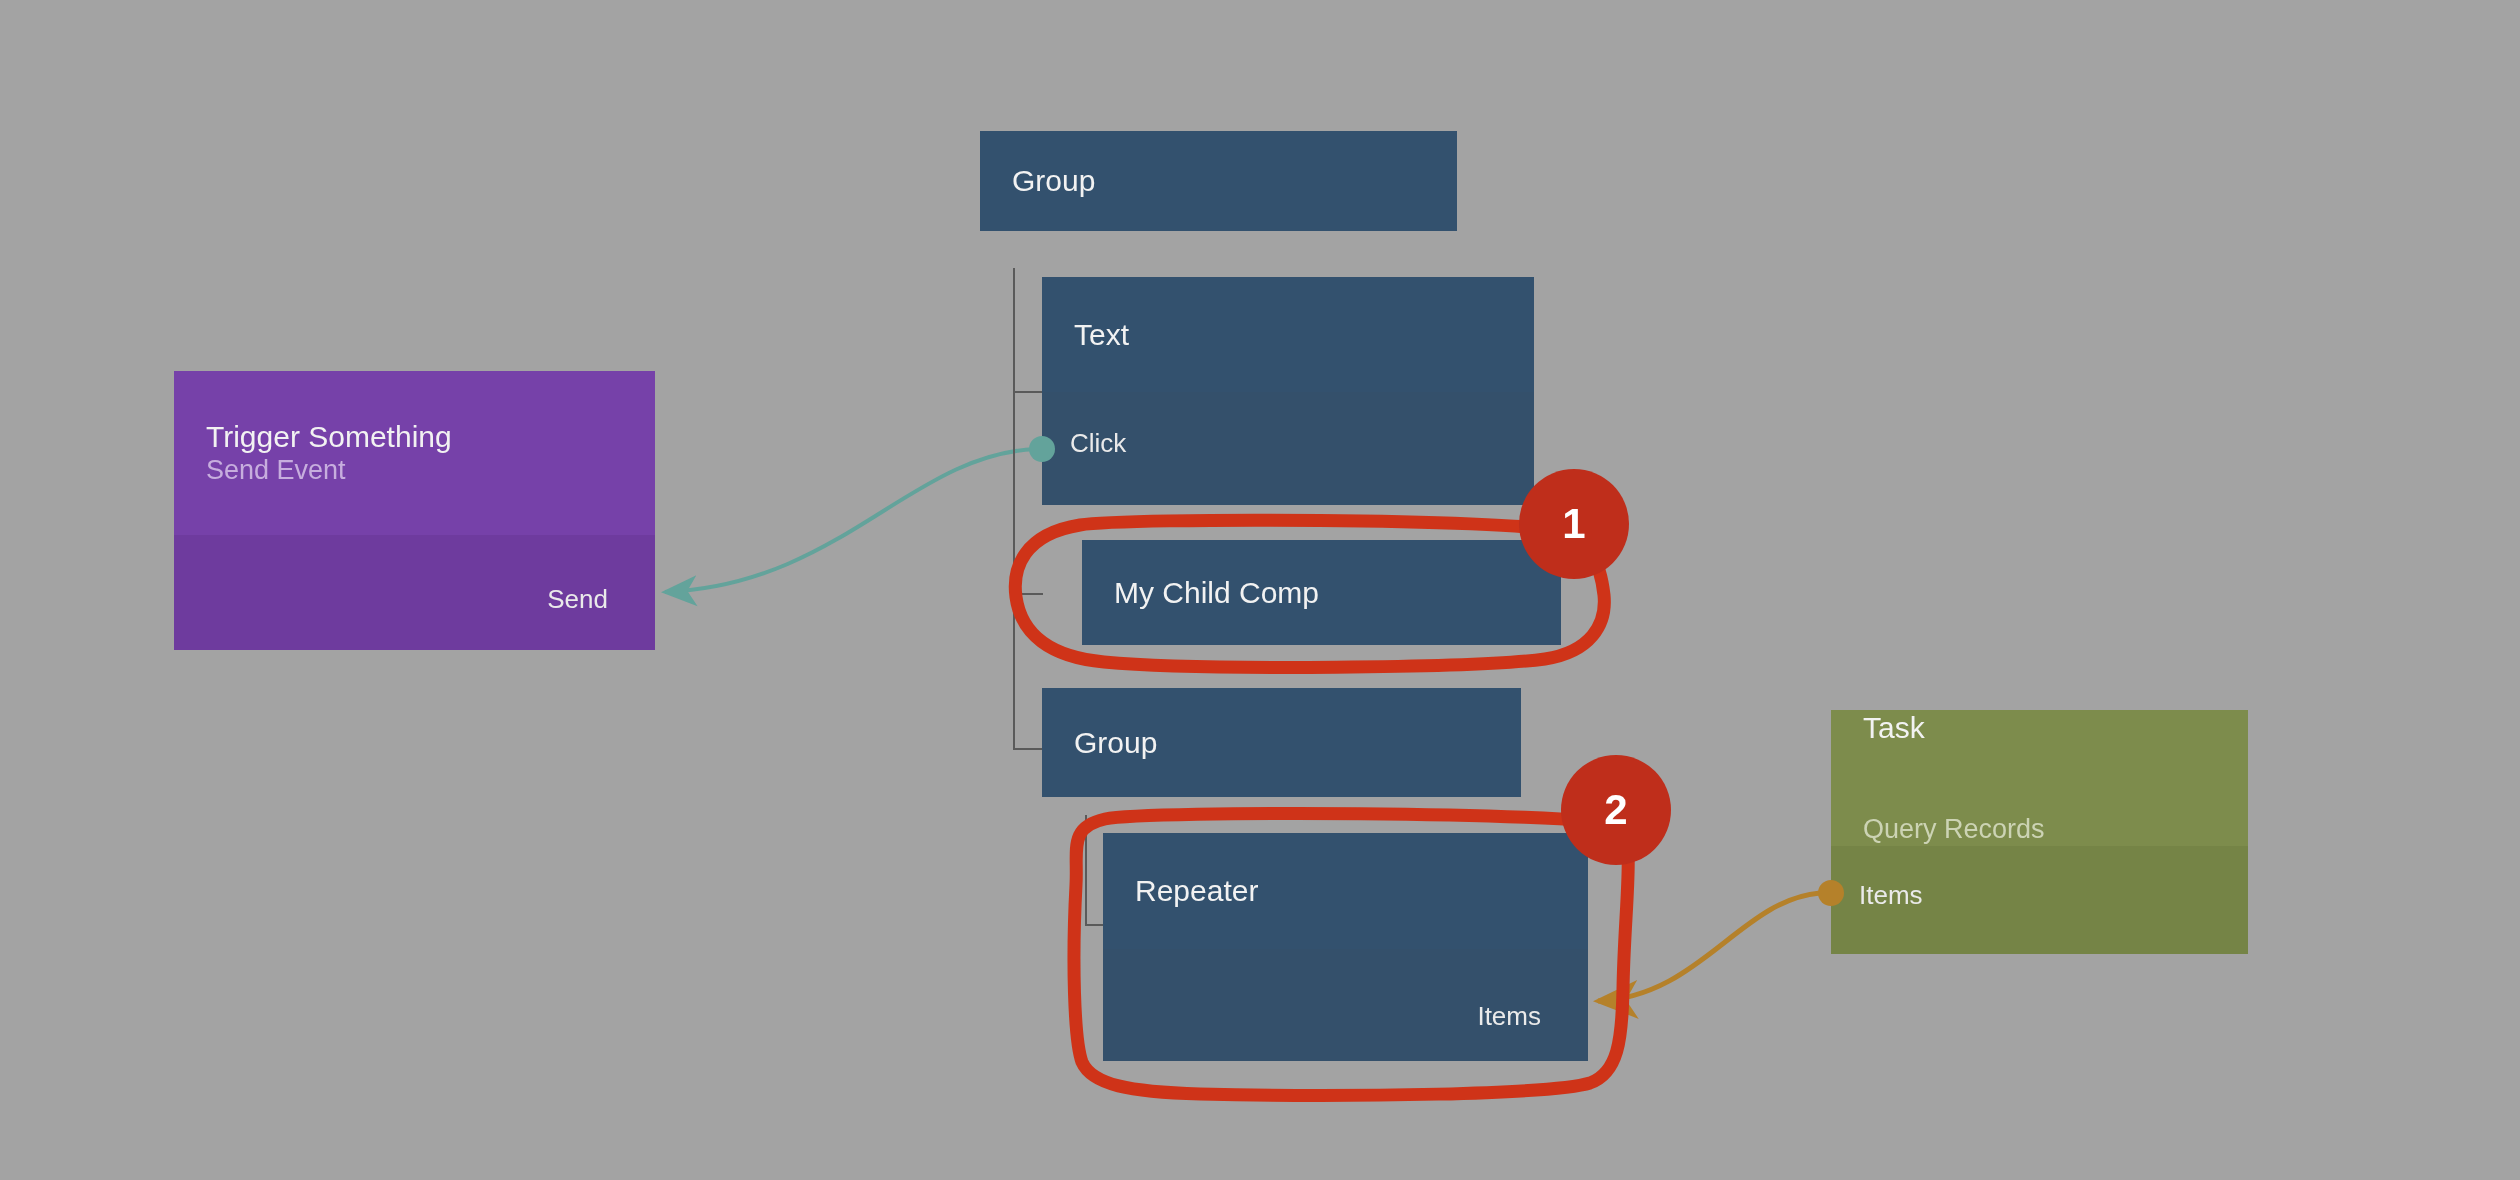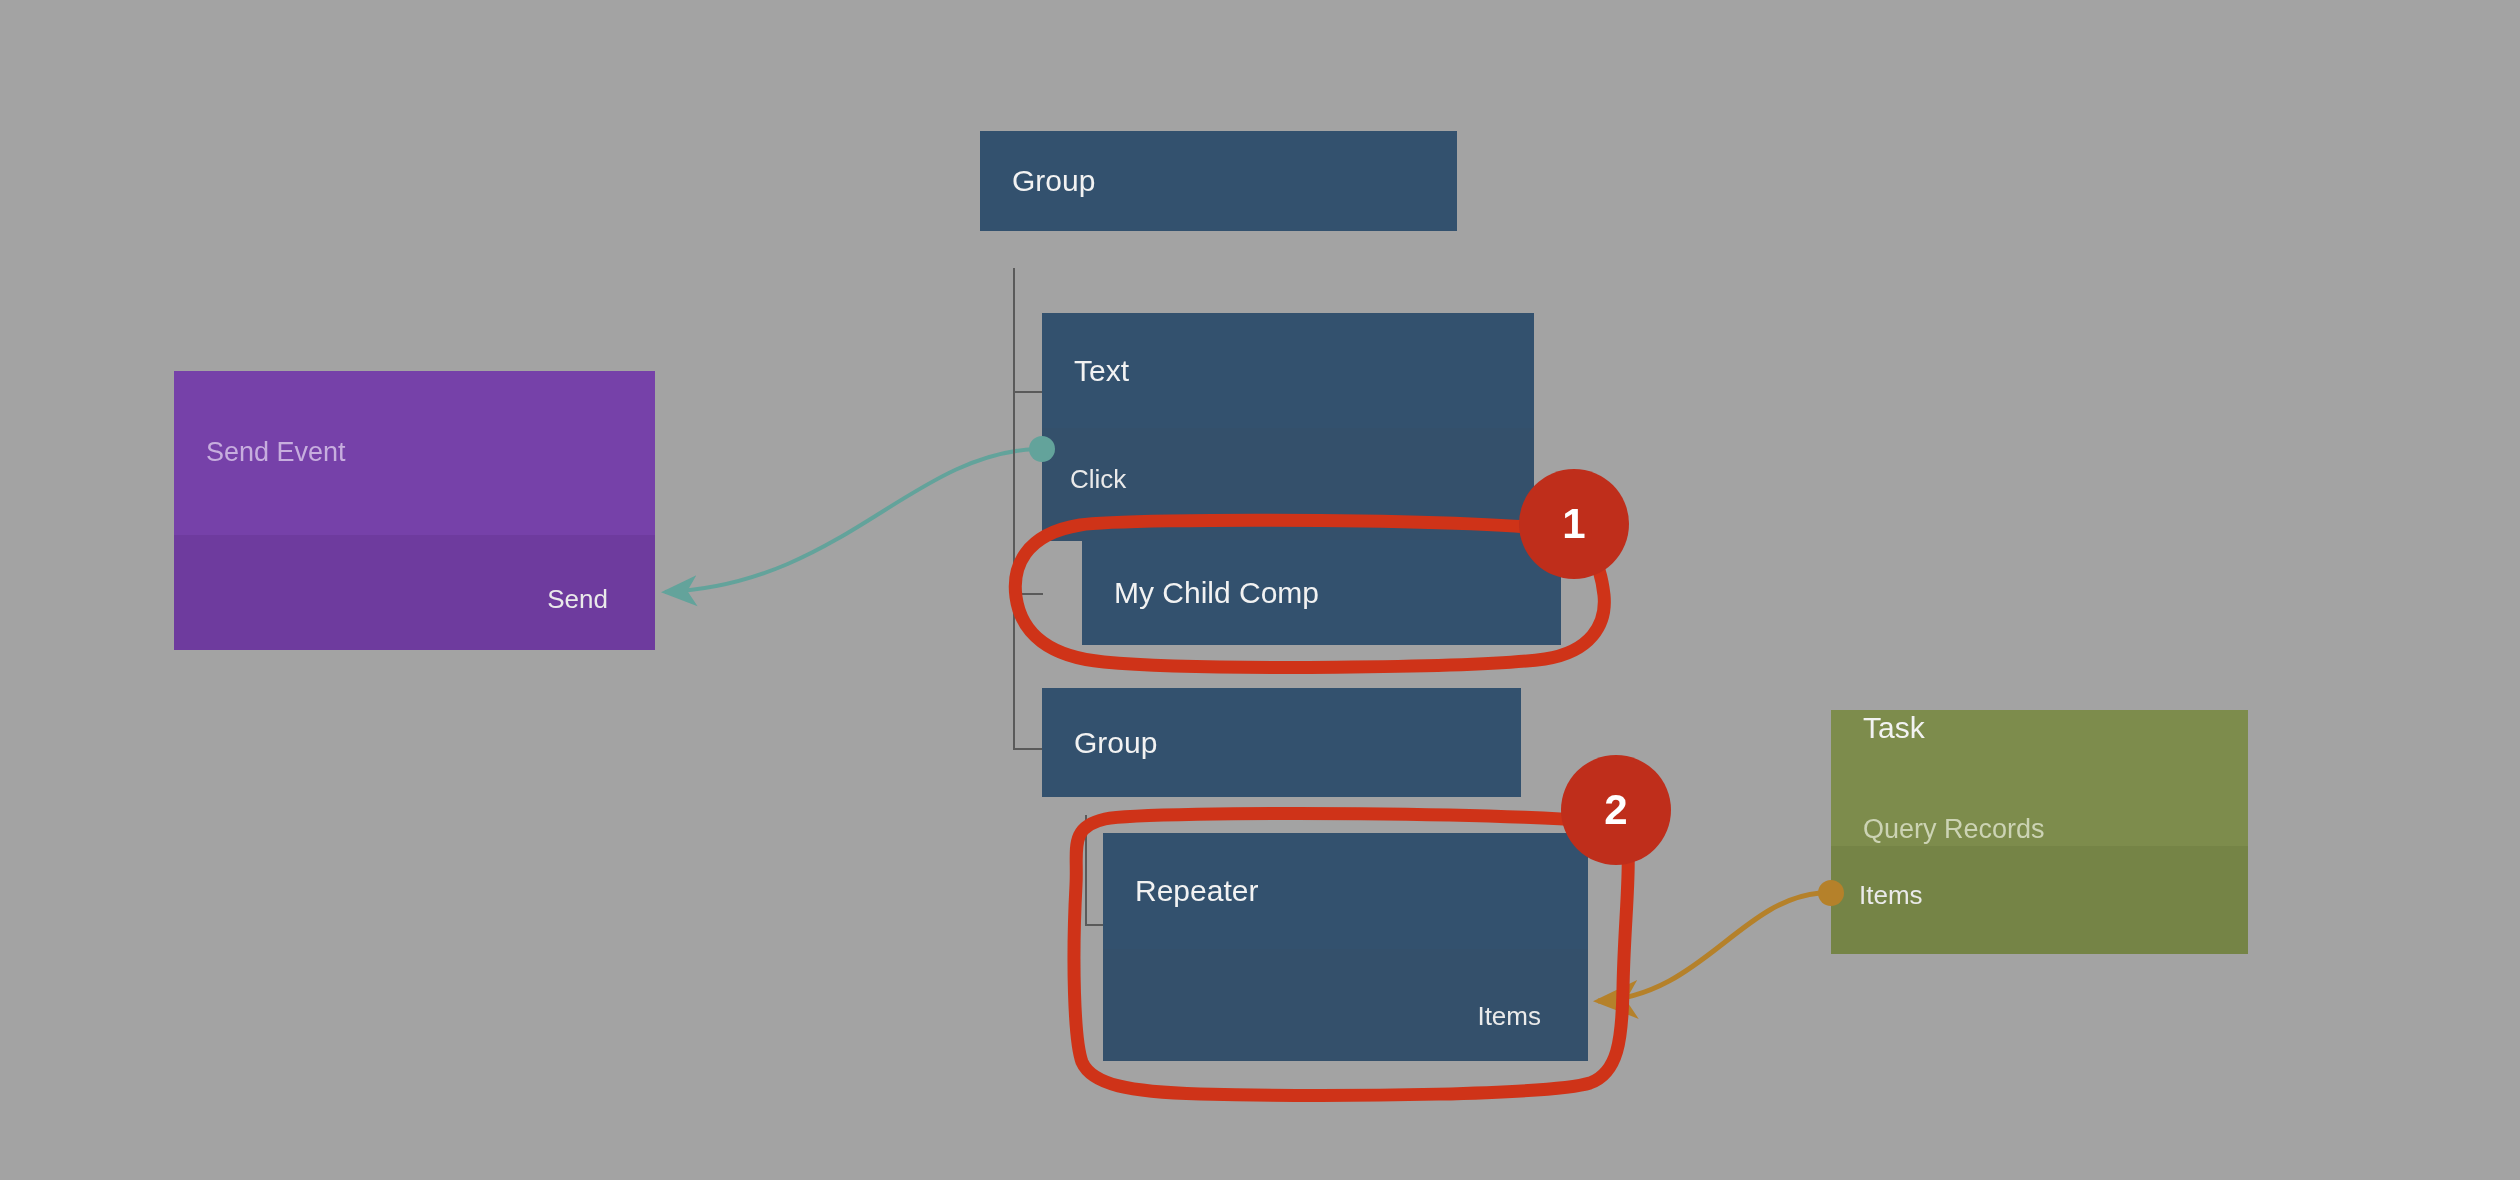--- a/index.html
+++ b/index.html
@@ -160,21 +160,21 @@
 
     <path d="M 1820,893 C 1740,900 1700,997 1598,1001" fill="none" stroke="#b5812a" stroke-width="5" marker-end="url(#arrow-amber)"></path>
   </svg>
 
   <div class="node n-blue" style="left:980px; top:131px; width:477px; height:100px;">
     <div class="node-head" style="height:100px;">
       <div class="node-title">Group</div>
     </div>
   </div>
 
-  <div class="node n-blue" style="left:1042px; top:277px; width:492px; height:228px;margin-top:36px;">
+  <div class="node n-blue" style="left:1042px; top:277px; width:492px; height:228px;">
     <div class="node-head" style="height:115px;">
       <div class="node-title">Text</div>
     </div>
     <div class="node-body" style="height:113px;">
       <div class="port left" style="top:38px;">Click</div>
     </div>
   </div>
   <div class="port-dot dot-teal" style="left:1029px; top:436px;"></div>
 
   <div class="node n-blue" style="left:1082px; top:540px; width:479px; height:105px;">
@@ -193,20 +193,21 @@
     <div class="node-head" style="height:116px;">
       <div class="node-title">Repeater</div>
     </div>
     <div class="node-body" style="height:112px;">
       <div class="port right" style="top:45px;">Items</div>
     </div>
   </div>
 
   <div class="node n-purple" style="left:174px; top:371px; width:481px; height:279px;">
     <div class="node-head" style="height:164px;">
+      <div class="node-title">Trigger Something</div>
       <div class="node-sub">Send Event</div>
     </div>
     <div class="node-body" style="height:115px;">
       <div class="port right" style="top:42px;">Send</div>
     </div>
   </div>
 
   <div class="node n-olive" style="left:1831px; top:710px; width:417px; height:244px;">
     <div class="node-head" style="height:136px;justify-content:space-between;">
       <div class="node-title">Task</div>

